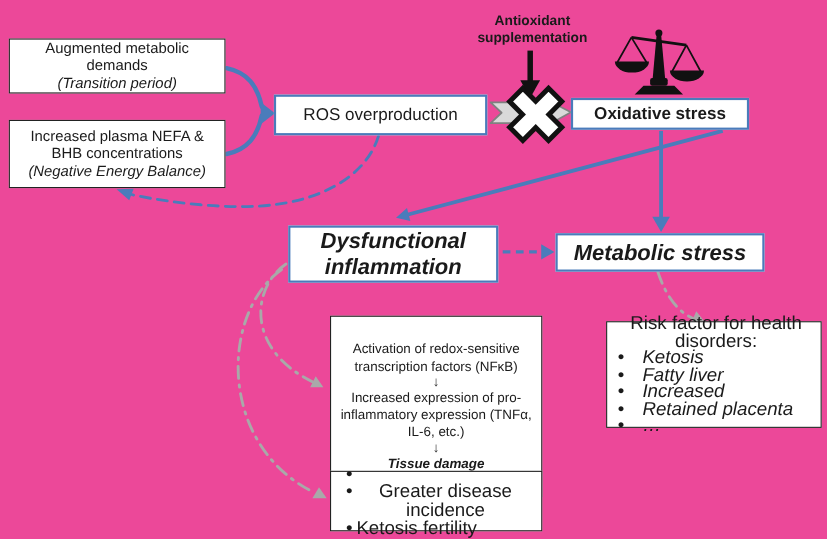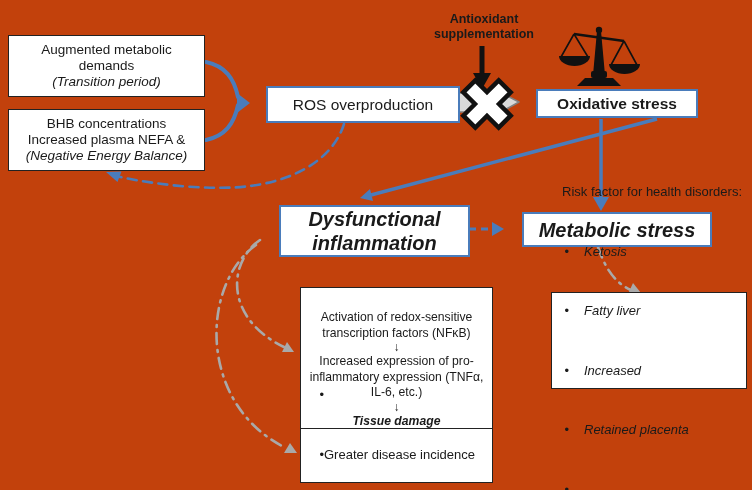--- a/index.html
+++ b/index.html
@@ -5,43 +5,43 @@
   :root{
     --accent:#4a7cbb;
     --gray:#a9a9a9;
     --blockfill:#d9d9d9;
     --blockstroke:#808080;
     --ink:#1a1a1a;
     --border-black:#222222;
   }
   html,body{margin:0;padding:0;background:#fff;}
   .canvas{
-    position:relative;width:752px;height:490px;background:#c2410c;overflow:hidden;
+    position:relative;width:752px;height:490px;background:#ec4899;overflow:hidden;
     font-family:"Liberation Sans","DejaVu Sans",sans-serif;color:var(--ink);
   }
   .layer{position:absolute;left:0;top:0;}
   .box{
     position:absolute;box-sizing:border-box;background:#fff;
     display:flex;flex-direction:column;align-items:center;justify-content:center;
     text-align:center;
   }
   .black-box{border:1.6px solid var(--border-black);}
-  .blue-box{border:2px solid var(--accent);margin-left:17px;}
+  .blue-box{border:2px solid var(--accent);}
   .left-box{font-size:13.5px;line-height:15.8px;}
   .italic{font-style:italic;}
   .plain-node{font-size:15.5px;}
   .bold-node{font-size:15.5px;font-weight:bold;}
   .stress-node{font-size:20px;font-weight:bold;font-style:italic;line-height:24px;}
   .label-antiox{
     position:absolute;text-align:center;font-weight:bold;font-size:12.5px;line-height:15px;
   }
   .cascade{font-size:12.2px;line-height:15.5px;}
   .cascade-arrow{font-size:12px;line-height:13px;}
   .cascade-final{font-weight:bold;font-style:italic;}
-  .list-box{align-items:stretch;justify-content:center;text-align:right;font-size:13px;gap:44px;}
+  .list-box{align-items:stretch;justify-content:center;text-align:center;font-size:17px;}
   .outcomes-box{line-height:16.5px;padding:2px 6px 2px 10px;}
   .risks-box{line-height:15.5px;padding:2px 4px 2px 8px;}
   .li{display:flex;}
   .li .bullet{flex:0 0 auto;}
   .outcomes-box .bullet{width:13px;}
   .risks-box .bullet{width:9px;margin-right:15px;}
   
   .blue-stroke{stroke:var(--accent);fill:none;}
   .blue-fill{fill:var(--accent);stroke:none;}
   .w4{stroke-width:4;stroke-linecap:round;}
@@ -102,29 +102,29 @@
     <polygon points="297,453 284,453 290,443" class="gray-fill"></polygon>
     <path d="M 598,247 C 605,268 615,283 631,290" class="gray-dd"></path>
     <polygon points="641,293 628,294 633,283" class="gray-fill"></polygon>
   </svg>
 
   <div class="label-antiox" style="left:429px;top:12px;width:110px;">
     <div>Antioxidant</div>
     <div>supplementation</div>
   </div>
 
-  <div class="box black-box left-box" style="left:8px;top:35px;width:197px;height:62px;">
+  <div class="box black-box left-box" style="left:8px;top:35px;width:197px;height:50px;">
     <div>Augmented metabolic</div>
     <div>demands</div>
     <div class="italic">(Transition period)</div>
   </div>
 
   <div class="box black-box left-box" style="left:8px;top:109px;width:197px;height:62px;">
+    <div>Increased plasma NEFA &amp;</div>
     <div>BHB concentrations</div>
-    <div>Increased plasma NEFA &amp;</div>
     <div class="italic">(Negative Energy Balance)</div>
   </div>
 
   <div class="box blue-box plain-node" style="left:249px;top:86px;width:194px;height:37px;">
     <div>ROS overproduction</div>
   </div>
 
   <div class="box blue-box bold-node" style="left:519px;top:89px;width:162px;height:29px;">
     <div>Oxidative stress</div>
   </div>

